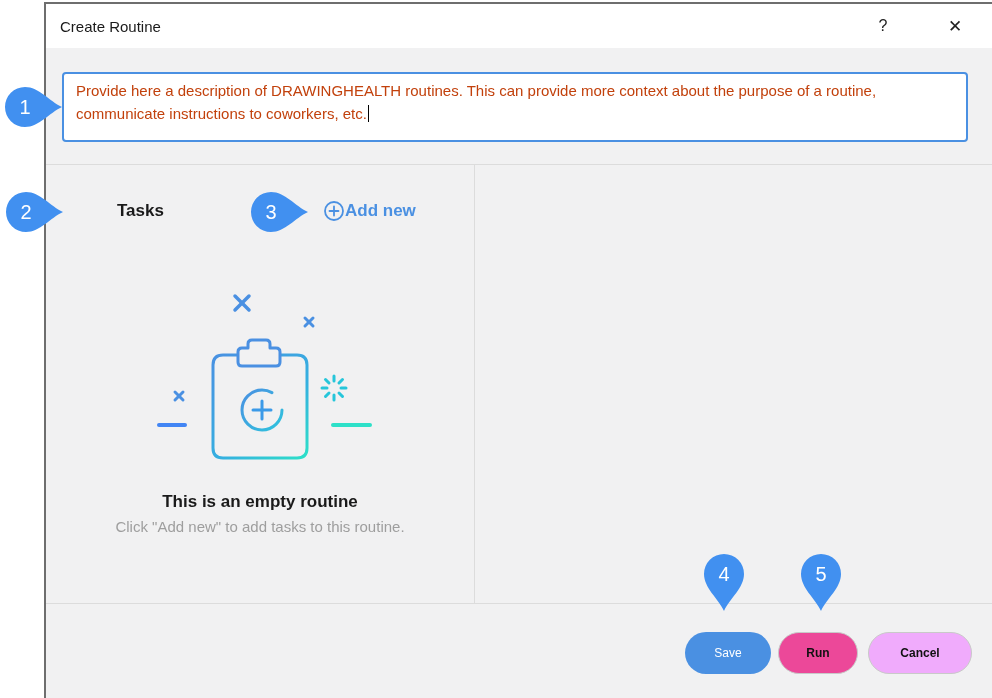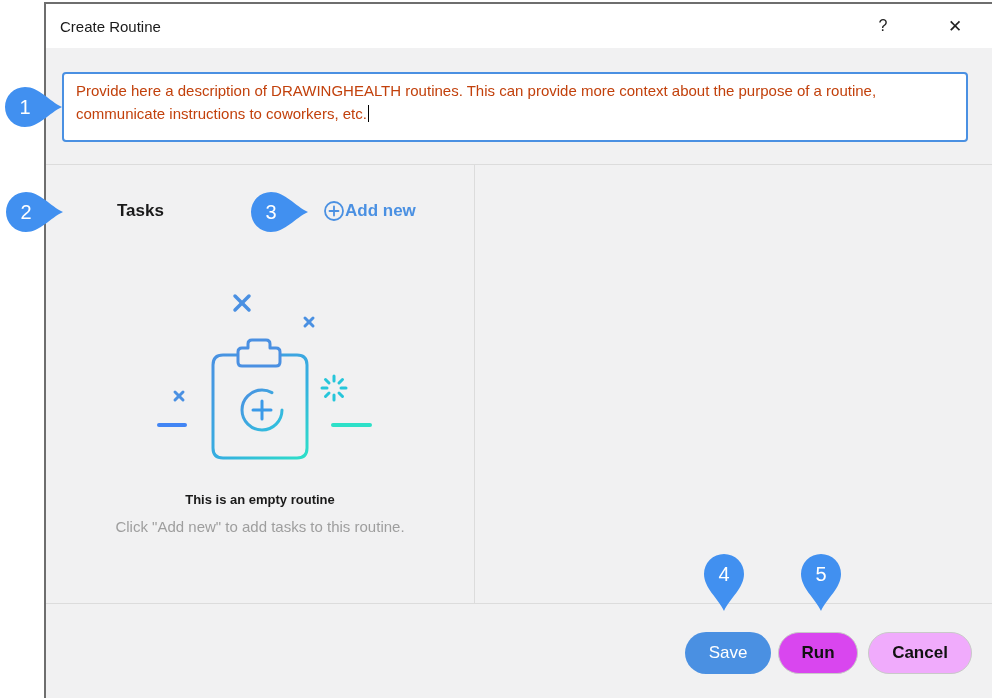--- a/index.html
+++ b/index.html
@@ -46,32 +46,32 @@
   .tasks-label { position:absolute; left:30px; top:197px; font-size:17px; font-weight:bold; color:#1a1a1a;margin-left:41px; }
   .add-new {
     position:absolute; left:277px; top:196px; display:flex; align-items:center; 
     color:#4a90e2; font-size:17px; font-weight:bold; cursor:pointer;
     background:transparent; border:none;
   }
 
   
   .illustration { position:absolute; left:109px; top:284px; }
   .empty-title { position:absolute; left:0; top:488px; width:428px; text-align:center;
-    font-size:13px; font-weight:bold; color:#1a1a1a; }
+    font-size:17px; font-weight:bold; color:#1a1a1a; }
   .empty-hint  { position:absolute; left:0; top:514px; width:428px; text-align:center;
     font-size:15px; color:#9e9e9e; }
 
   
   .btn {
     position:absolute; top:628px; height:42px; border-radius:21px;
     display:flex; align-items:center; justify-content:center;
-    font-size:17px; cursor:pointer; font-family:inherit;
+    font-size:12px; cursor:pointer; font-family:inherit;
   }
   .btn-save   { left:639px; width:86px;  background:#4a90e2; color:#ffffff; border:none; }
-  .btn-run    { left:732px; width:80px;  background:#d946ef; color:#111; font-weight:bold; border:1px solid #c9c9c9; }
+  .btn-run    { left:732px; width:80px;  background:#ec4899; color:#111; font-weight:bold; border:1px solid #c9c9c9; }
   .btn-cancel { left:822px; width:104px; background:#f0abfc; color:#111; font-weight:bold; border:1px solid #c9c9c9; }
 
   
   .callout { position:absolute; pointer-events:none; }
   .callout .num {
     position:absolute; color:#ffffff; font-size:20px; text-align:center;
   }
   .callout-right .num { left:0; top:0; width:46px; height:46px; line-height:46px; }
   .callout-down  .num { left:0; top:0; width:46px; height:43px; line-height:43px; }
 </style>

